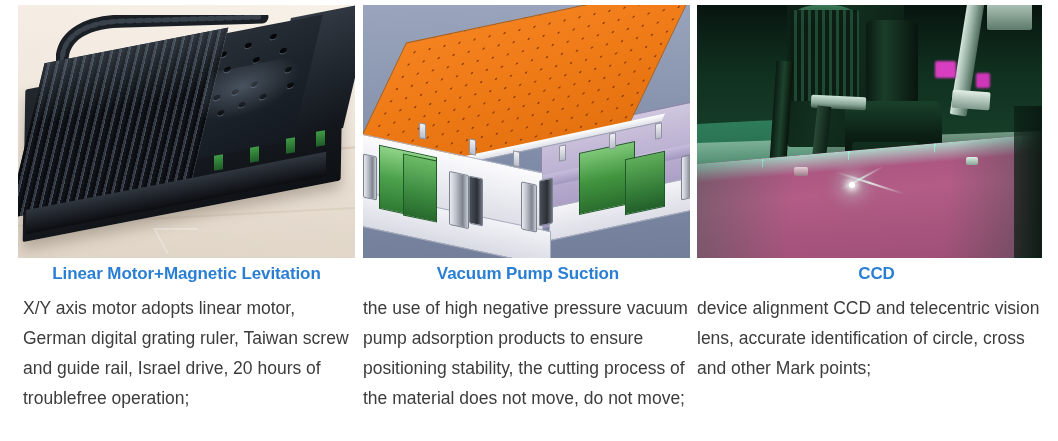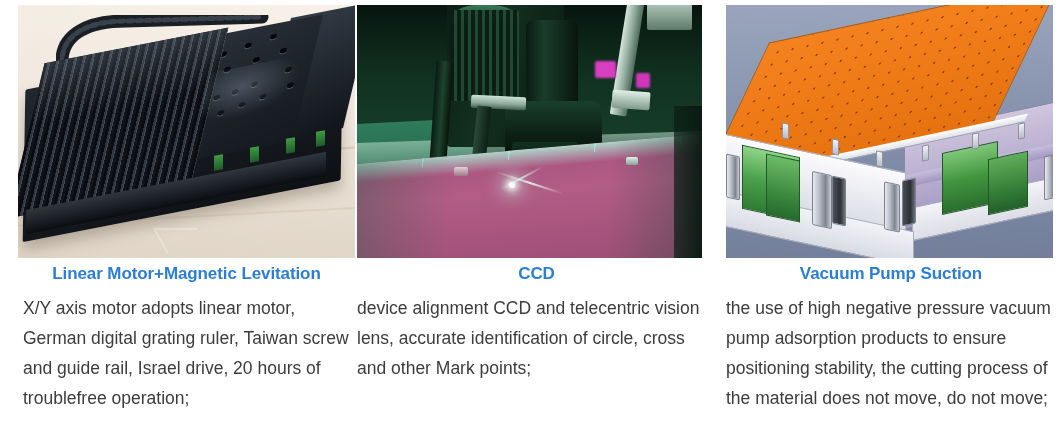--- a/index.html
+++ b/index.html
@@ -484,20 +484,61 @@
         <div class="pm-green" style="left:268px; top:133px;"></div>
         <div class="pm-green" style="left:298px; top:126px;"></div>
 
         <div class="pm-watermark"></div>
       </div>
     </div>
     <div class="feature-title">Linear Motor+Magnetic Levitation</div>
     <div class="feature-body">X/Y axis motor adopts linear motor, German digital grating ruler, Taiwan screw and guide rail, Israel drive, 20 hours of troublefree operation;</div>
   </div>
 
+  <div class="feature-col col-2">
+    <div class="media-frame">
+      <div class="cad-scene">
+        <div class="cad-stage">
+          <div class="cad-right"></div>
+          <div class="cad-right-band"></div>
+          <div class="cad-lower-skirt-r"></div>
+
+          <div class="cad-top">
+            <div class="cad-top-holes"></div>
+          </div>
+          <div class="cad-top-edge"></div>
+
+          <div class="cad-front"></div>
+          <div class="cad-lower-skirt"></div>
+
+          <div class="cad-green g-a"></div>
+          <div class="cad-green g-b"></div>
+          <div class="cad-green g-c"></div>
+          <div class="cad-green g-d"></div>
+
+          <div class="cad-cyl c-1"></div>
+          <div class="cad-cyl c-2"></div>
+          <div class="cad-cyl c-3"></div>
+          <div class="cad-cyl c-4"></div>
+          <div class="cad-cyl c-5"></div>
+          <div class="cad-cyl c-6"></div>
+
+          <div class="cad-tab" style="left:56px;  top:118px; transform: skewY(12deg);"></div>
+          <div class="cad-tab" style="left:106px; top:134px; transform: skewY(12deg);"></div>
+          <div class="cad-tab" style="left:150px; top:146px; transform: skewY(12deg);"></div>
+          <div class="cad-tab" style="left:196px; top:140px; transform: skewY(-12deg);"></div>
+          <div class="cad-tab" style="left:246px; top:128px; transform: skewY(-12deg);"></div>
+          <div class="cad-tab" style="left:292px; top:118px; transform: skewY(-12deg);"></div>
+        </div>
+      </div>
+    </div>
+    <div class="feature-title">Vacuum Pump Suction</div>
+    <div class="feature-body">the use of high negative pressure vacuum pump adsorption products to ensure positioning stability, the cutting process of the material does not move, do not move;</div>
+  </div>
+
   <div class="feature-col col-3">
     <div class="media-frame">
       <div class="ccd-scene">
         <div class="ccd-backwall"></div>
         <div class="ccd-leftpanel"></div>
         <div class="ccd-lightband"></div>
 
         <div class="ccd-head"></div>
         <div class="ccd-finstop"></div>
         <div class="ccd-fins"></div>
@@ -524,54 +565,13 @@
         <div class="ccd-clip2"></div>
         <div class="ccd-spark-ray"></div>
         <div class="ccd-spark-ray2"></div>
         <div class="ccd-spark"></div>
       </div>
     </div>
     <div class="feature-title">CCD</div>
     <div class="feature-body">device alignment CCD and telecentric vision lens, accurate identification of circle, cross and other Mark points;</div>
   </div>
 
-  <div class="feature-col col-2">
-    <div class="media-frame">
-      <div class="cad-scene">
-        <div class="cad-stage">
-          <div class="cad-right"></div>
-          <div class="cad-right-band"></div>
-          <div class="cad-lower-skirt-r"></div>
-
-          <div class="cad-top">
-            <div class="cad-top-holes"></div>
-          </div>
-          <div class="cad-top-edge"></div>
-
-          <div class="cad-front"></div>
-          <div class="cad-lower-skirt"></div>
-
-          <div class="cad-green g-a"></div>
-          <div class="cad-green g-b"></div>
-          <div class="cad-green g-c"></div>
-          <div class="cad-green g-d"></div>
-
-          <div class="cad-cyl c-1"></div>
-          <div class="cad-cyl c-2"></div>
-          <div class="cad-cyl c-3"></div>
-          <div class="cad-cyl c-4"></div>
-          <div class="cad-cyl c-5"></div>
-          <div class="cad-cyl c-6"></div>
-
-          <div class="cad-tab" style="left:56px;  top:118px; transform: skewY(12deg);"></div>
-          <div class="cad-tab" style="left:106px; top:134px; transform: skewY(12deg);"></div>
-          <div class="cad-tab" style="left:150px; top:146px; transform: skewY(12deg);"></div>
-          <div class="cad-tab" style="left:196px; top:140px; transform: skewY(-12deg);"></div>
-          <div class="cad-tab" style="left:246px; top:128px; transform: skewY(-12deg);"></div>
-          <div class="cad-tab" style="left:292px; top:118px; transform: skewY(-12deg);"></div>
-        </div>
-      </div>
-    </div>
-    <div class="feature-title">Vacuum Pump Suction</div>
-    <div class="feature-body">the use of high negative pressure vacuum pump adsorption products to ensure positioning stability, the cutting process of the material does not move, do not move;</div>
-  </div>
-
 </div>
 
 </body></html>

